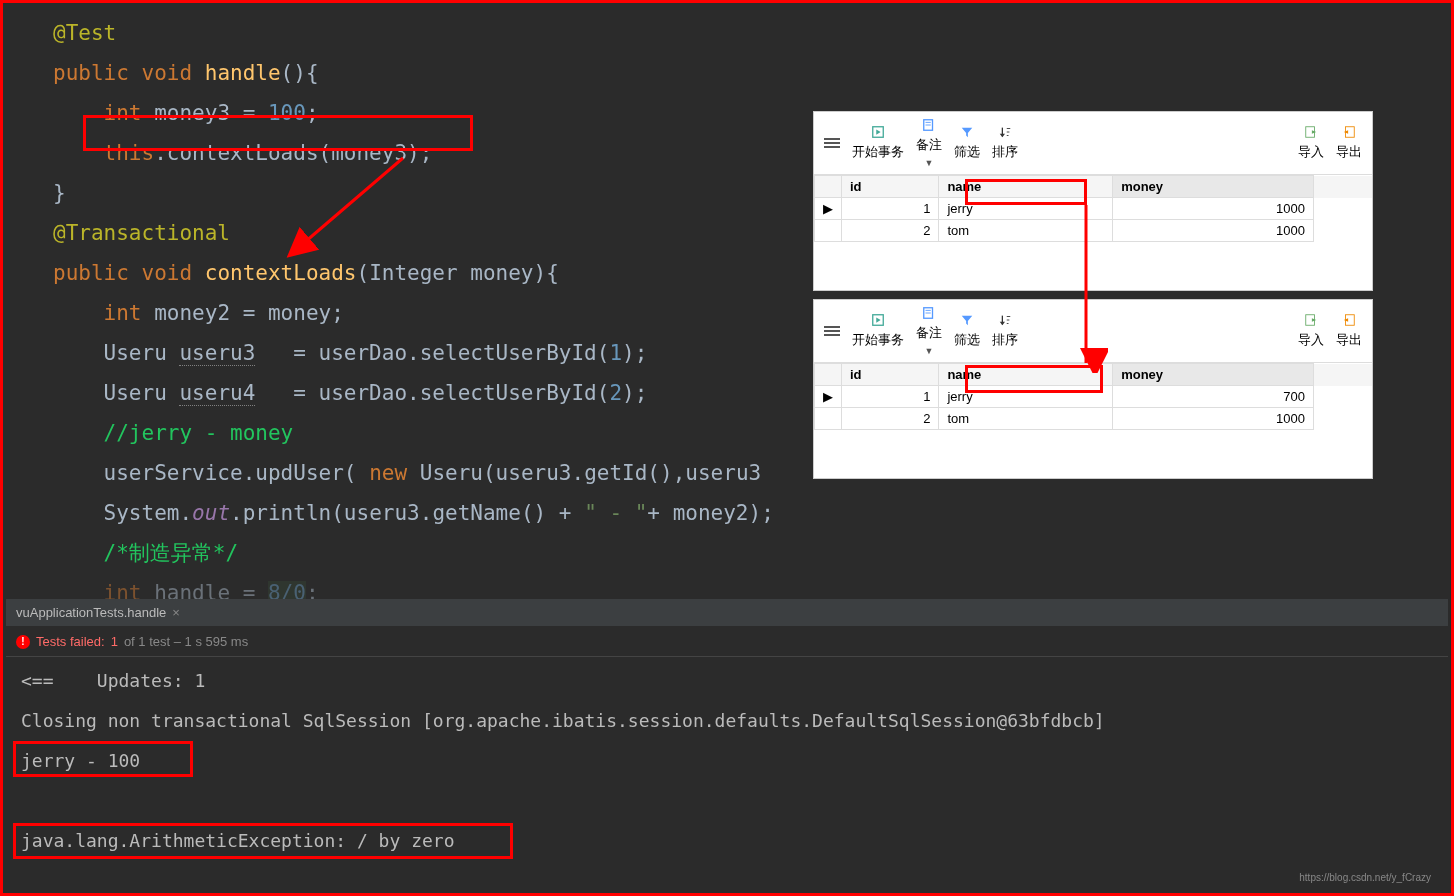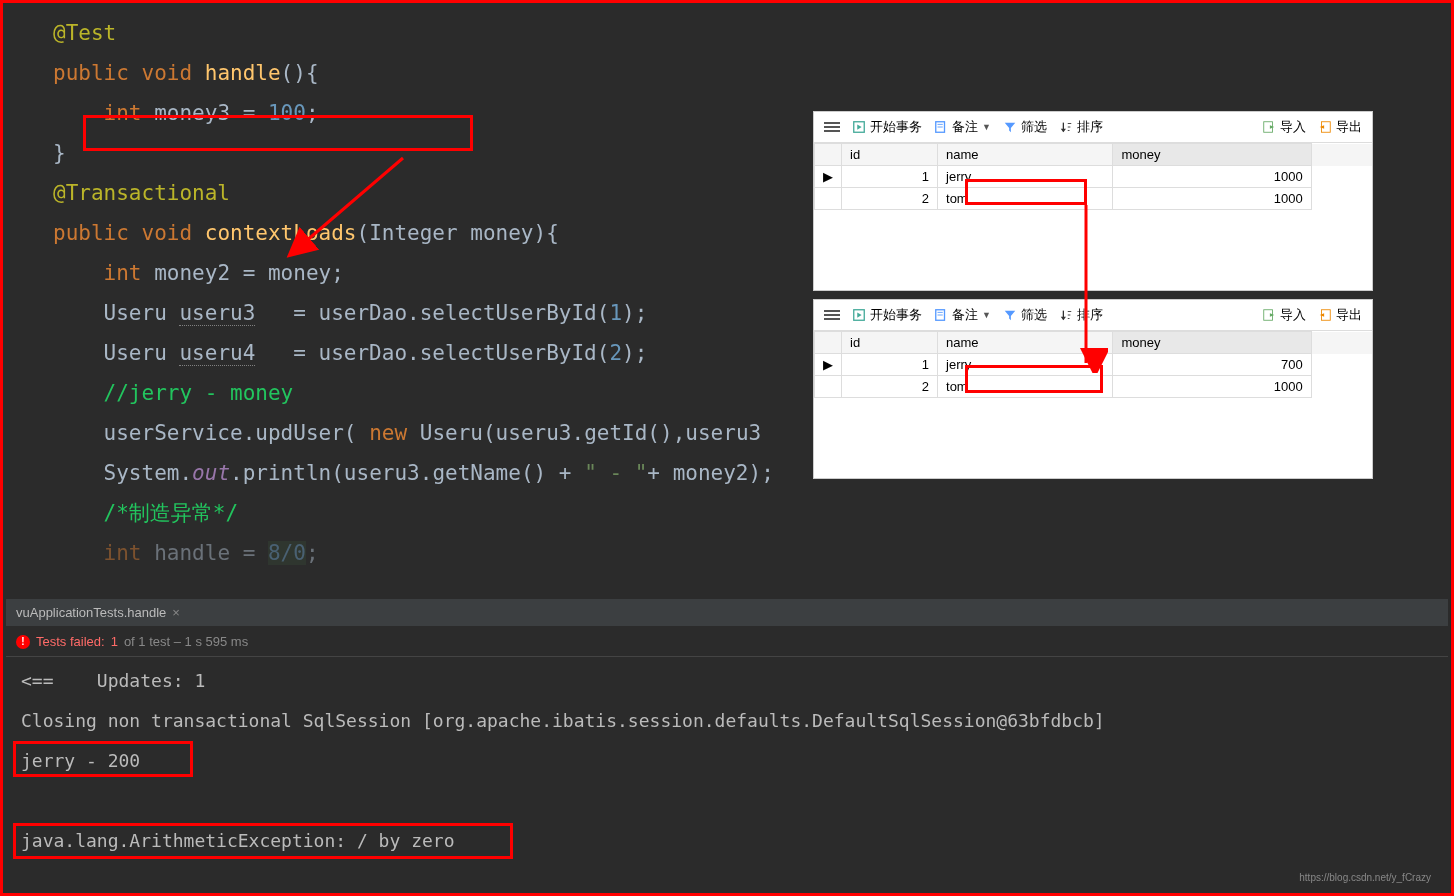--- a/index.html
+++ b/index.html
@@ -58,34 +58,35 @@
   align-items: center;
   gap: 12px;
   padding: 6px 10px;
   border-bottom: 1px solid #ddd;
 }
 .db-toolbar .tb-item {
   display: flex;
   align-items: center;
   gap: 4px;
   cursor: pointer;
+  flex-direction: column;
 }
 .db-table {
   border-collapse: collapse;
   width: 100%;
 }
 .db-table th, .db-table td {
   border: 1px solid #ddd;
   padding: 3px 8px;
   text-align: left;
   font-size: 13px;
 }
 .db-table th {
   background: #f5f5f5;
-  font-weight: normal;
+  font-weight: bold;
 }
 .db-table td.num { text-align: right; }
 .row-indicator { width: 18px; text-align: center; }
 
 .tab-bar {
   background: #3c3f41;
   color: #bbbbbb;
   font-family: Arial, sans-serif;
   font-size: 13px;
   padding: 6px 10px;
@@ -148,20 +149,21 @@
 .hamburger span { display: block; height: 2px; background: #555; margin: 2px 0; }
 .dropdown-arrow { font-size: 9px; color: #555; }
 </style>
 </head>
 <body>
 
 <div class="code-area">
   <div class="mono"><span class="kw-annotation">@Test</span></div>
   <div class="mono"><span class="kw-public">public</span> <span class="kw-void">void</span> <span class="method-name">handle</span><span>(</span><span>)</span><span>{</span></div>
   <div class="mono">    <span class="kw-int">int</span> <span>money3</span><span> = </span><span class="number">100</span><span>;</span></div>
+  <div class="mono">    <span class="kw-this">this</span><span>.</span><span>contextLoads</span><span>(</span><span>money3</span><span>)</span><span>;</span></div>
   <div class="mono"><span>}</span></div>
   <div class="mono"><span class="kw-annotation">@Transactional</span></div>
   <div class="mono"><span class="kw-public">public</span> <span class="kw-void">void</span> <span class="method-name">contextLoads</span><span>(</span><span class="type">Integer</span> <span class="param">money</span><span>)</span><span>{</span></div>
   <div class="mono">    <span class="kw-int">int</span> <span>money2</span><span> = </span><span>money</span><span>;</span></div>
   <div class="mono">    <span class="type">Useru</span> <span class="var-underline">useru3</span><span>  </span><span> = </span><span>userDao</span><span>.</span><span>selectUserById</span><span>(</span><span class="number">1</span><span>)</span><span>;</span></div>
   <div class="mono">    <span class="type">Useru</span> <span class="var-underline">useru4</span><span>  </span><span> = </span><span>userDao</span><span>.</span><span>selectUserById</span><span>(</span><span class="number">2</span><span>)</span><span>;</span></div>
   <div class="mono">    <span class="comment">//jerry - money</span></div>
   <div class="mono">    <span>userService</span><span>.</span><span>updUser</span><span>(</span> <span class="kw-new">new</span> <span>Useru</span><span>(</span><span>useru3</span><span>.</span><span>getId</span><span>(</span><span>)</span><span>,</span><span>useru3</span></div>
   <div class="mono">    <span>System</span><span>.</span><span class="static-field">out</span><span>.</span><span>println</span><span>(</span><span>useru3</span><span>.</span><span>getName</span><span>(</span><span>)</span><span> + </span><span class="string">" - "</span><span>+ </span><span>money2</span><span>)</span><span>;</span></div>
   <div class="mono">    <span class="comment">/*制造异常*/</span></div>
@@ -363,21 +365,21 @@
 <div class="test-status">
   <span class="fail-icon">!</span>
   <span class="fail-text">Tests failed:</span>
   <span class="fail-text">1</span>
   <span class="dim-text"> of 1 test – 1 s 595 ms</span>
 </div>
 
 <div class="console">
   <div class="mono">&lt;==    Updates: 1</div>
   <div class="mono">Closing non transactional SqlSession [org.apache.ibatis.session.defaults.DefaultSqlSession@63bfdbcb]</div>
-  <div class="mono">jerry - 200</div>
+  <div class="mono">jerry - 100</div>
   <div class="mono" style="height:40px;"></div>
   <div class="mono">java.lang.ArithmeticException: / by zero</div>
 </div>
 
 <div class="redbox" style="top:738px; left:10px; width:180px; height:36px;"></div>
 <div class="redbox" style="top:820px; left:10px; width:500px; height:36px;"></div>
 
 <div class="watermark">https://blog.csdn.net/y_fCrazy</div>
 
 </body></html>

